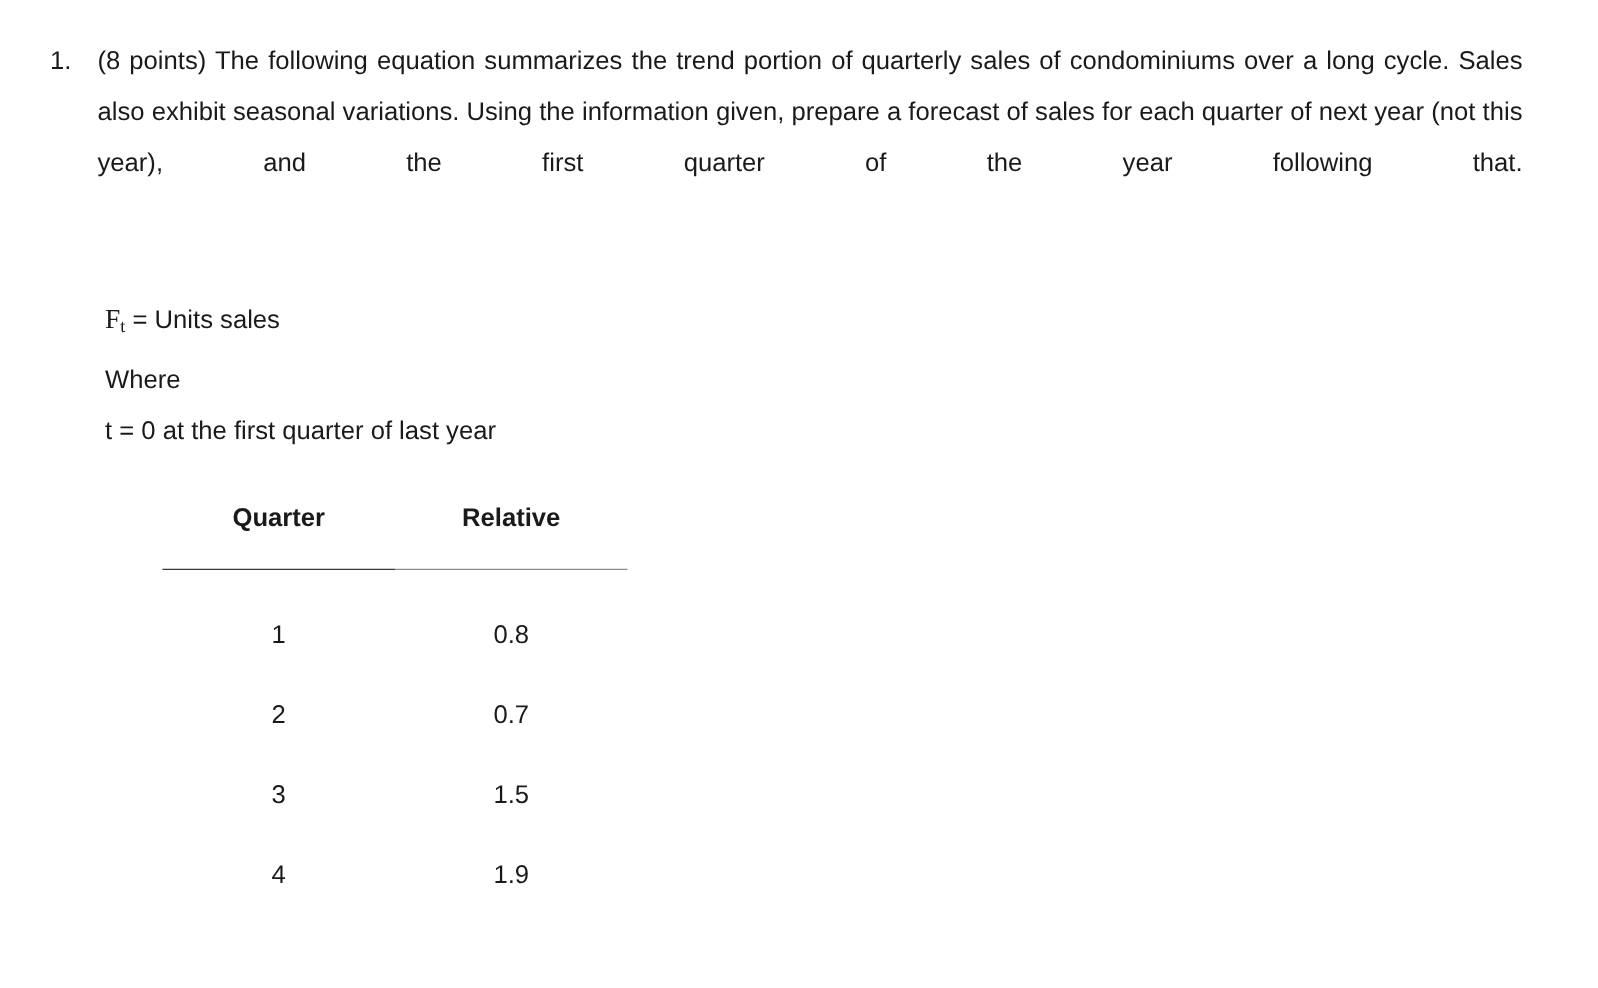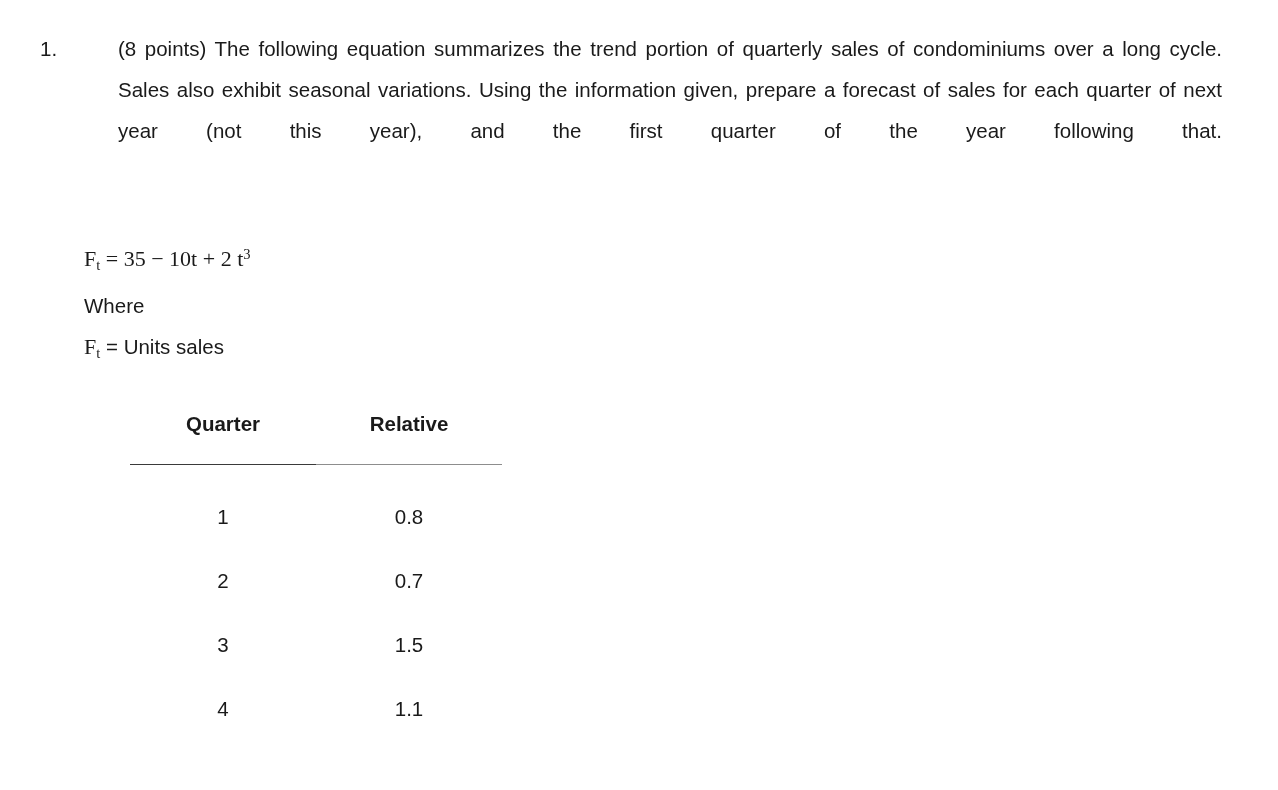--- a/index.html
+++ b/index.html
@@ -30,21 +30,20 @@
   .q-number {
     width: 38px;
     flex: 0 0 38px;
     font-size: 20.5px;
     line-height: 41px;
     color: #1a1a1a;
   }
   .q-body {
     flex: 1 1 auto;
     max-width: 1140px;
-    margin-left: 40px;
   }
   .q-text {
     font-size: 20.5px;
     line-height: 41px;
     text-align: justify;
     text-justify: inter-word;
     color: #1a1a1a;
   }
   
   .q-text::after {
@@ -119,26 +118,24 @@
 
   <div class="question">
     <div class="q-number">1.</div>
     <div class="q-body">
       <div class="q-text">(8 points) The following equation summarizes the trend portion of quarterly sales of condominiums over a long cycle. Sales also exhibit seasonal variations. Using the information given, prepare a forecast of sales for each quarter of next year (not this year), and the first quarter of the year following that.</div>
     </div>
   </div>
 
   <div class="formula-block">
     <div class="formula-line">
-      <span class="serif"><span>F</span><sub>t</sub></span><span class="serif"><span> = 35 − 10t + 2 t</span><sup>3</sup></span>
+      <span class="serif"><span>F</span><sub>t</sub></span><span> = Units sales</span>
     </div>
     <div class="formula-line">Where</div>
-    <div class="formula-line">
-      <span class="serif"><span>F</span><sub>t</sub></span><span> = Units sales</span>
-    </div>
+    <div class="formula-line">t = 0 at the first quarter of last year</div>
   </div>
 
   <div class="table-wrap">
     <table class="rel-table">
       <thead>
         <tr>
           <th class="col-quarter">Quarter</th>
           <th class="col-relative">Relative</th>
         </tr>
       </thead>
@@ -158,19 +155,19 @@
         <tr>
           <td>2</td>
           <td>0.7</td>
         </tr>
         <tr>
           <td>3</td>
           <td>1.5</td>
         </tr>
         <tr>
           <td>4</td>
-          <td>1.1</td>
+          <td>1.9</td>
         </tr>
       </tbody>
     </table>
   </div>
 
 </div>
 
 </body></html>

